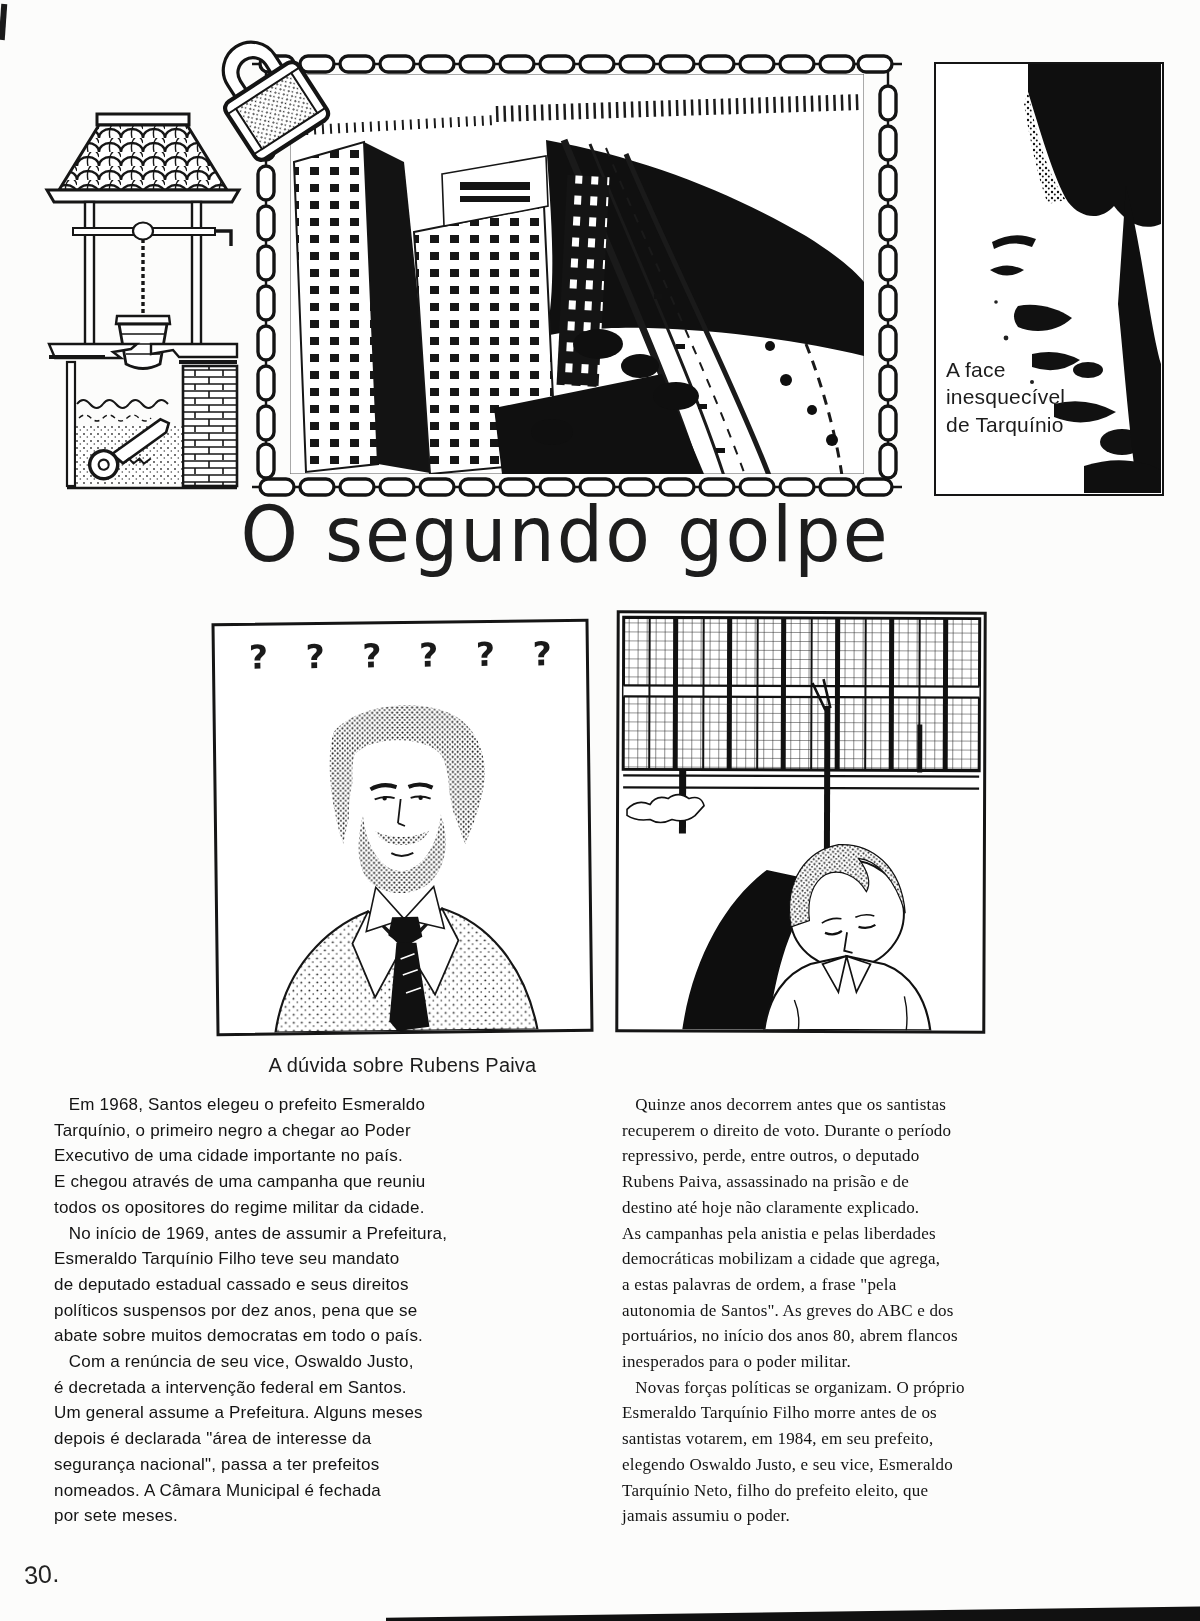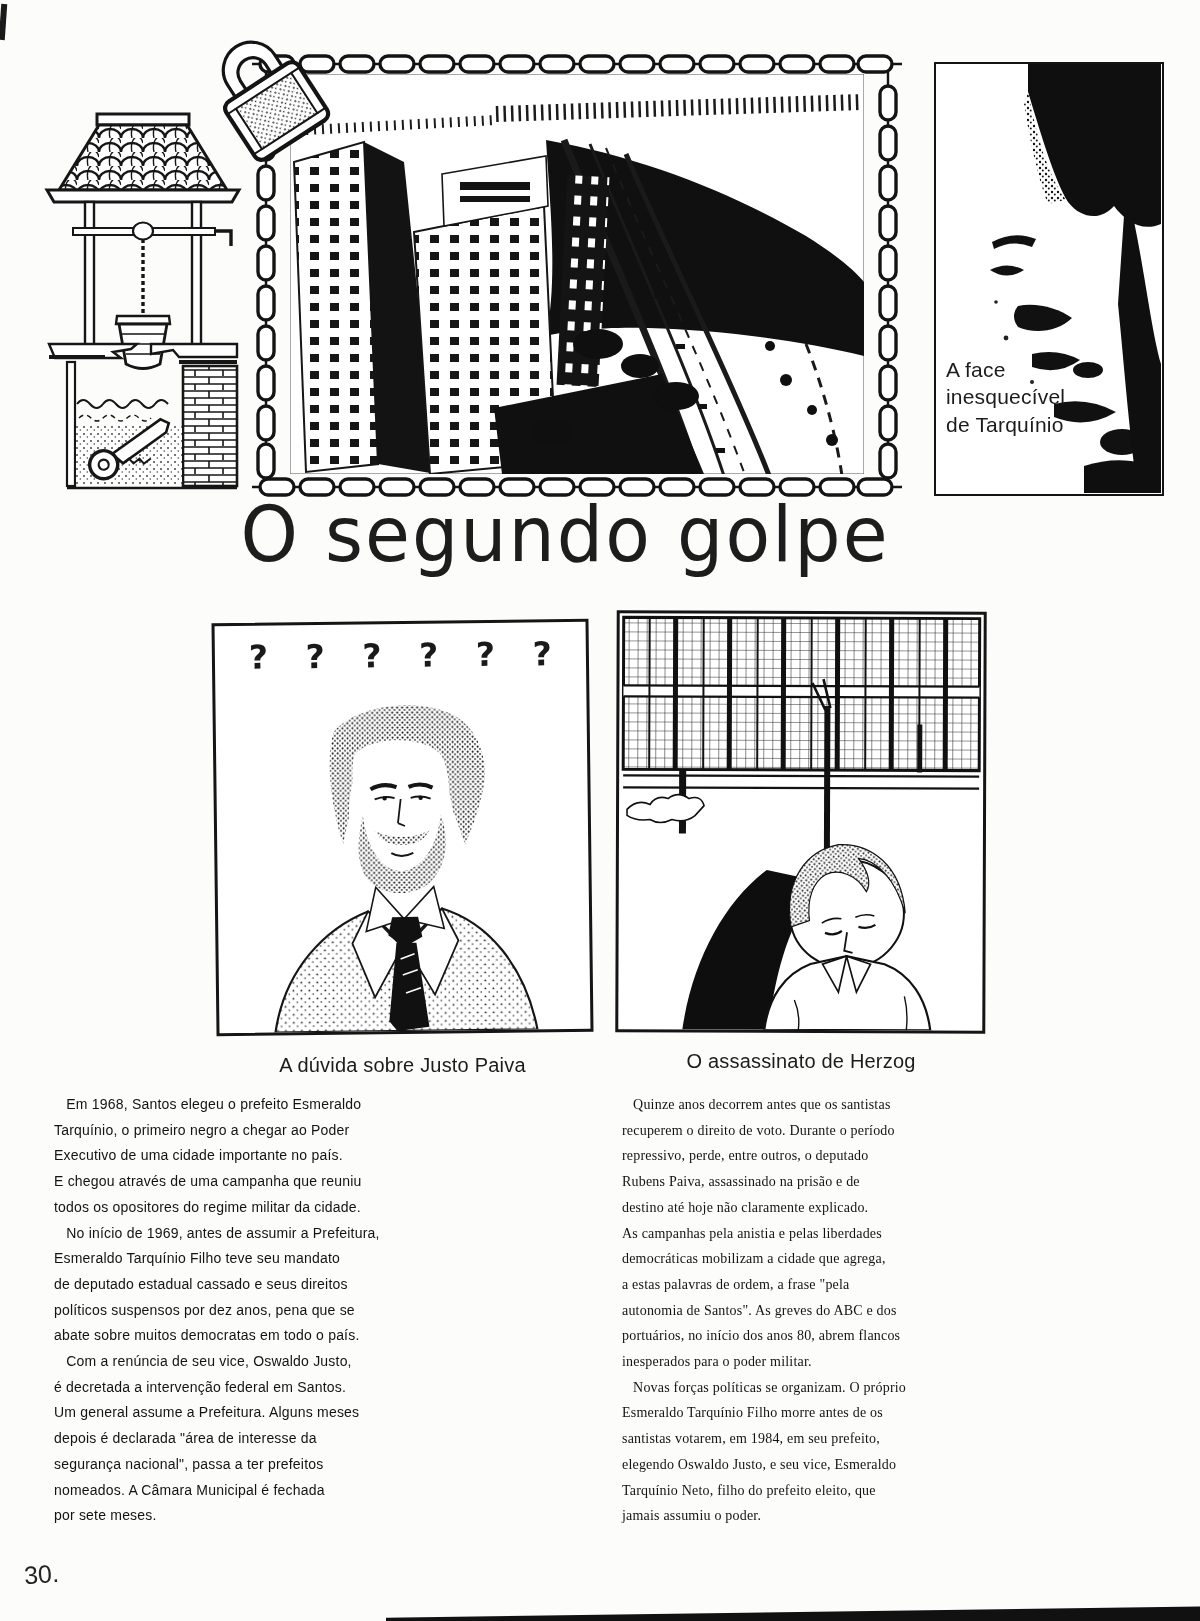--- a/index.html
+++ b/index.html
@@ -19,21 +19,21 @@
   
   #qmarks{display:flex;justify-content:space-between;padding:12px 34px 0 34px;
           font-size:33px;font-weight:700;color:#1a1a1a;font-family:"DejaVu Sans",sans-serif;}
   
   .caption{font-size:20px;color:#1c1c1c;letter-spacing:0.2px;}
   #cap-rubens{left:214px;top:1054px;width:377px;text-align:center;}
   #cap-herzog{left:616px;top:1050px;width:370px;text-align:center;}
   #cap-tarquinio{left:10px;top:292px;width:140px;line-height:1.3;font-size:21px;
                  white-space:pre-line;position:absolute;}
   
-  .coltext{font-size:14px;line-height:25.7px;white-space:pre-wrap;letter-spacing:0.2px;
+  .coltext{font-size:17px;line-height:25.7px;white-space:pre-wrap;letter-spacing:0.2px;
            color:#131313;}
   #col-left{left:54px;top:1092px;width:556px;}
   #col-right{left:622px;top:1092px;width:548px;font-family:Liberation Serif, serif;}
   
   #pagenum{left:24px;top:1560px;font-size:25px;color:#222;transform:rotate(-4deg);}
   
   #bottom-bar{left:386px;bottom:0;width:814px;height:15px;background:#111;
               clip-path:polygon(0 78%,100% 4%,100% 100%,0 100%);}
   #corner-mark{left:0;top:4px;width:6px;height:36px;background:#1a1a1a;transform:rotate(4deg);}
   svg{display:block;}
@@ -310,21 +310,21 @@
       <path d="M158,108 q10,-4 20,-1 M194,107 q10,-3 20,1" fill="none" stroke="#161616" stroke-width="2"></path>
       <circle cx="168" cy="107" r="2.2" fill="#111"></circle>
         <circle cx="204" cy="107" r="2.2" fill="#111"></circle>
       <path d="M184,108 l-3,24 m0,0 l7,3" fill="none" stroke="#161616" stroke-width="1.8"></path>
 
       <path d="M158,140 q26,12 54,0 q-7,14 -27,14 q-20,0 -27,-14 z" fill="url(#rp-dense)"></path>
       <path d="M146,124 C150,160 166,180 184,180 C202,180 220,158 224,124 C232,148 230,174 214,190 C198,206 168,206 152,190 C138,176 140,148 146,124 Z" fill="url(#rp-dense)"></path>
       <path d="M174,162 q10,6 22,0" fill="none" stroke="#161616" stroke-width="2"></path>
     </svg>
   </div>
-  <div class="abs caption" id="cap-rubens">A dúvida sobre Justo Paiva</div>
+  <div class="abs caption" id="cap-rubens">A dúvida sobre Rubens Paiva</div>
 
   <div class="abs artbox" id="herzog-box">
     <svg width="364" height="416" viewBox="0 0 364 416">
       <defs>
         <pattern id="hp-mesh" width="9" height="9" patternUnits="userSpaceOnUse">
           <rect width="9" height="9" fill="#fff"></rect>
           <path d="M9,0 H0 V9" fill="none" stroke="#2a2a2a" stroke-width="1.1"></path>
         </pattern>
         <pattern id="hp-dense" width="5" height="5" patternUnits="userSpaceOnUse">
           <rect width="5" height="5" fill="#fff"></rect>
@@ -371,21 +371,20 @@
         <path d="M202,306 q10,-5 20,-2 M236,304 q10,-3 19,1" fill="none" stroke="#111" stroke-width="1.6"></path>
         <path d="M226,318 l-5,18 8,3" fill="none" stroke="#111" stroke-width="1.8"></path>
         <path d="M220,352 q11,5 22,0" fill="none" stroke="#111" stroke-width="2"></path>
       </g>
 
       <path d="M146,416 C150,384 166,360 192,350 L228,342 L266,350 C292,360 308,384 312,416 Z" fill="#fff" stroke="#111" stroke-width="2.2"></path>
       <path d="M204,350 L228,342 L220,378 Z M252,350 L228,342 L238,378 Z" fill="#fff" stroke="#111" stroke-width="1.7"></path>
       <path d="M176,386 q6,14 4,30 M286,382 q4,16 2,34" fill="none" stroke="#111" stroke-width="1.4"></path>
     </svg>
   </div>
-  <div class="abs caption" id="cap-herzog">O assassinato de Herzog</div>
 
   <div class="abs coltext" id="col-left">   Em 1968, Santos elegeu o prefeito Esmeraldo
 Tarquínio, o primeiro negro a chegar ao Poder
 Executivo de uma cidade importante no país.
 E chegou através de uma campanha que reuniu
 todos os opositores do regime militar da cidade.
    No início de 1969, antes de assumir a Prefeitura,
 Esmeraldo Tarquínio Filho teve seu mandato
 de deputado estadual cassado e seus direitos
 políticos suspensos por dez anos, pena que se

